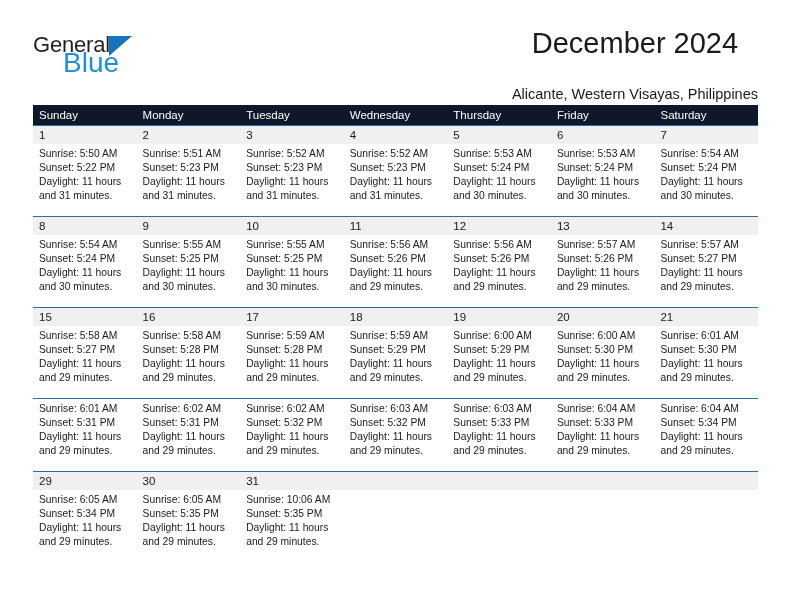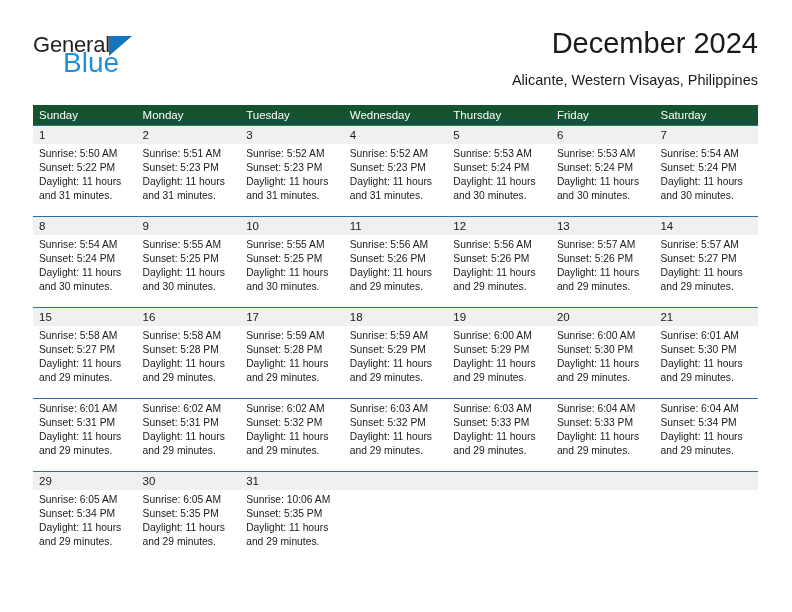--- a/index.html
+++ b/index.html
@@ -63,39 +63,40 @@
     position: absolute;
     right: 0;
     top: 0;
     text-align: right;
   }
   .month-title {
     font-size: 29px;
     color: #1a1a1a;
     line-height: 34px;
     white-space: nowrap;
+    text-align: center;
   }
   .location {
     font-size: 14.5px;
     color: #1a1a1a;
     line-height: 20px;
-    margin-top: 10px;
+    margin-top: 24px;
     white-space: nowrap;
   }
 
   
   .calendar {
     position: absolute;
     left: 33px;
     top: 105px;
     width: 725px;
   }
   .weekdays {
     display: flex;
-    background: #14532d;
+    background: #0f172a;
     height: 20px;
   }
   .weekday {
     flex: 1 1 0;
     color: #ffffff;
     font-size: 11.5px;
     line-height: 20px;
     padding-left: 6px;
     box-sizing: border-box;
     overflow: hidden;

